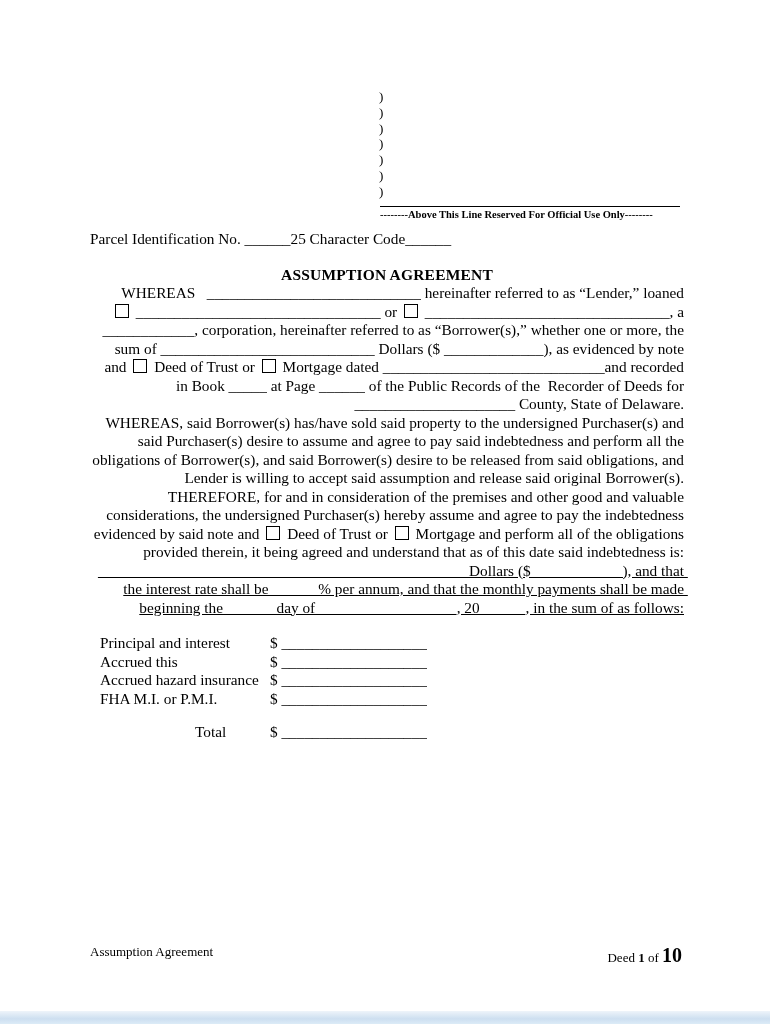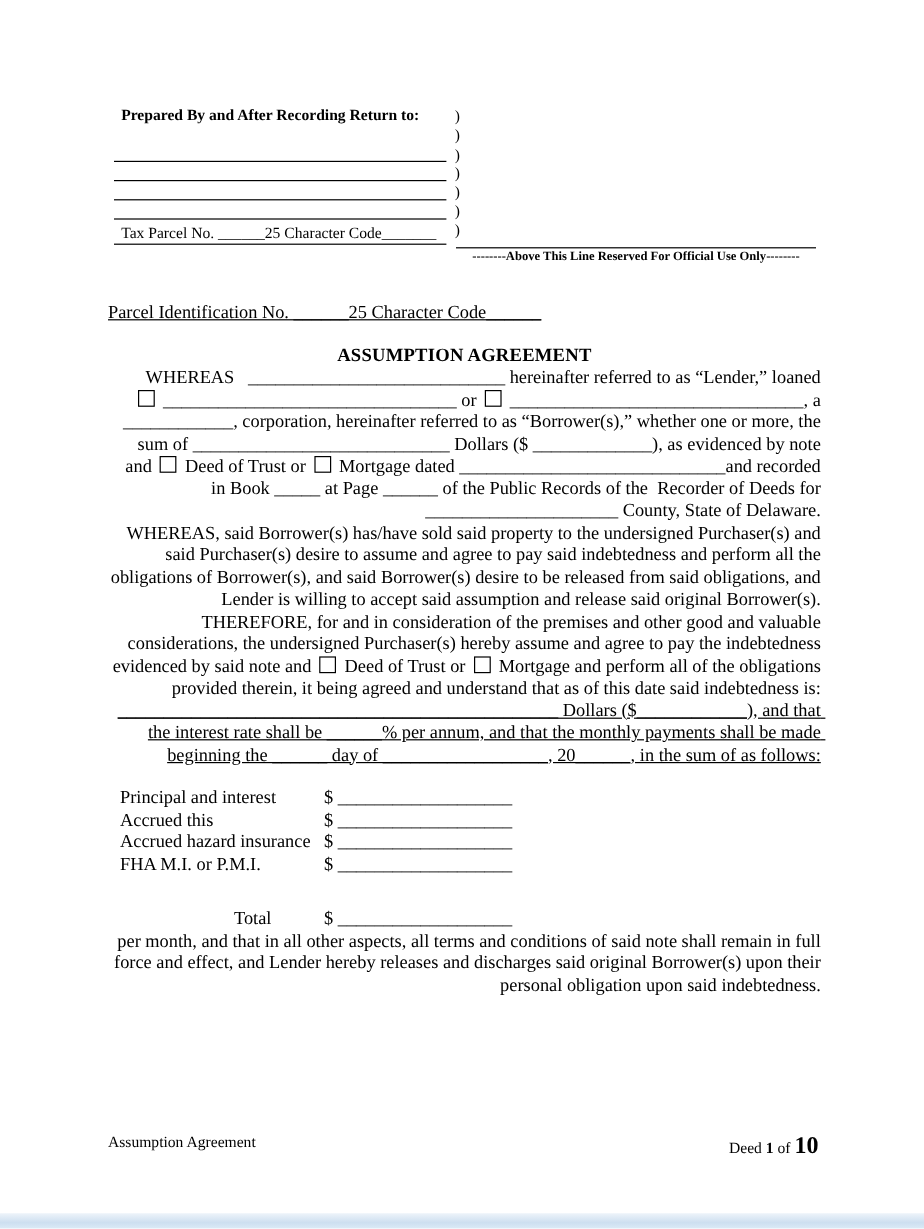--- a/index.html
+++ b/index.html
@@ -13,47 +13,47 @@
   .prepared-block { position:absolute; left:95px; top:88px; width:277px; font-size:13px; line-height:16px; }
   .prepared-title { font-weight:bold; padding-left:6px; height:16px; white-space:nowrap; }
   .addr-spacer { height:15px; }
   .blank-line { height:15px; border-bottom:1px solid #000; }
   .tax-parcel { padding:3px 0 1px 6px; border-bottom:1px solid #000; white-space:pre; }
   .paren-col { position:absolute; left:379px; top:89px; font-size:13px; line-height:15.8px; }
   .paren-col span { display:block; }
   .official-use {
     position:absolute; left:380px; top:206px; width:300px;
     border-top:1px solid #000; padding-top:2px;
-    font-weight:bold; font-size:10.5px; white-space:nowrap;text-align:center;
+    font-weight:bold; font-size:10.5px; white-space:nowrap;
   }
 
   
   .doc-body { position:absolute; left:90px; top:230px; width:594px; font-size:15.3px; line-height:18.5px; }
   .doc-body p { margin:0; white-space:pre-wrap;text-align:right; }
-  .parcel-id { margin-top:22px; white-space:pre;text-decoration:underline; }
+  .parcel-id { margin-top:0; white-space:pre; }
   .doc-title { text-align:center; font-weight:bold; font-size:15.5px; margin:17px 0 0 0; letter-spacing:0.2px; }
   .p-whereas   { margin-top:13px; }
   .p-sold      { margin-top:9px; }
   .p-therefore { margin-top:20px;font-family:Liberation Serif, serif; }
   .p-amount    { margin-top:2px;text-decoration:underline; }
   .p-permonth  { margin-top:15px; }
   .p-bind      { margin-top:15px; }
 
   .cb {
     display:inline-block; width:12px; height:12px;
     border:1px solid #000; background:#fff;
     vertical-align:-1px; margin:0 3px;
   }
 
   
   .amounts { margin-top:17px; padding-left:10px; }
   .amount-row { display:flex; line-height:18.5px; }
   .amount-label { width:170px; flex:0 0 auto; }
   .amount-value { white-space:pre; }
-  .total-row { margin-top:27px; }
+  .total-row { margin-top:15px; }
   .total-row .amount-label { box-sizing:border-box; padding-left:95px; }
 
   
   .footer {
     position:absolute; left:90px; right:88px; top:944px;
     display:flex; justify-content:space-between; font-size:13px;
   }
   .footer-right { white-space:pre; }
   .footer .bold { font-weight:bold; }
   .footer .pages-total { font-weight:bold; font-size:20px; }
@@ -61,29 +61,20 @@
   .bottom-bar {
     position:absolute; left:0; right:0; bottom:0; height:13px;
     background:linear-gradient(to bottom,#eef4fa 0%, #cddff0 60%, #dcebf7 100%);
   }
 </style>
 </head>
 <body>
 
 <div class="page">
 
-  <div class="prepared-block">
-    <div class="prepared-title">Prepared By and After Recording Return to:</div>
-    <div class="addr-spacer"></div>
-    <div class="blank-line"></div>
-    <div class="blank-line"></div>
-    <div class="blank-line"></div>
-    <div class="blank-line"></div>
-    <div class="tax-parcel">Tax Parcel No. ______25 Character Code_______</div>
-  </div>
 
   <div class="paren-col">
     <span>)</span>
     <span>)</span>
     <span>)</span>
     <span>)</span>
     <span>)</span>
     <span>)</span>
     <span>)</span>
   </div>
@@ -120,21 +111,20 @@
       <div class="amount-row">
           <span class="amount-label">FHA M.I. or P.M.I.</span>
           <span class="amount-value">$ ___________________</span>
         </div>
       <div class="amount-row total-row">
           <span class="amount-label">Total</span>
           <span class="amount-value">$ ___________________</span>
         </div>
     </div>
 
-    <p class="p-permonth">per month, and that in all other aspects, all terms and conditions of said note shall remain in full force and effect, and Lender hereby releases and discharges said original Borrower(s) upon their personal obligation upon said indebtedness.</p>
 
 
   </div>
 
   <div class="footer">
     <span class="footer-left">Assumption Agreement</span>
     <span class="footer-right"><span>Deed </span><span class="bold">1</span><span> of </span><span class="pages-total">10</span></span>
   </div>
 
   <div class="bottom-bar"></div>

